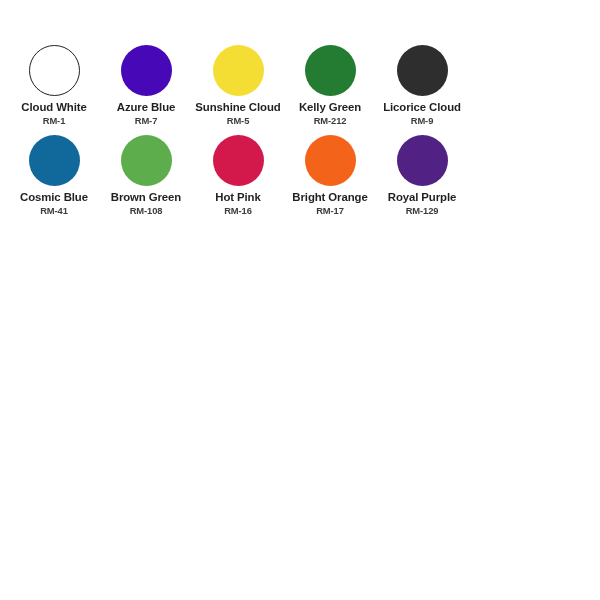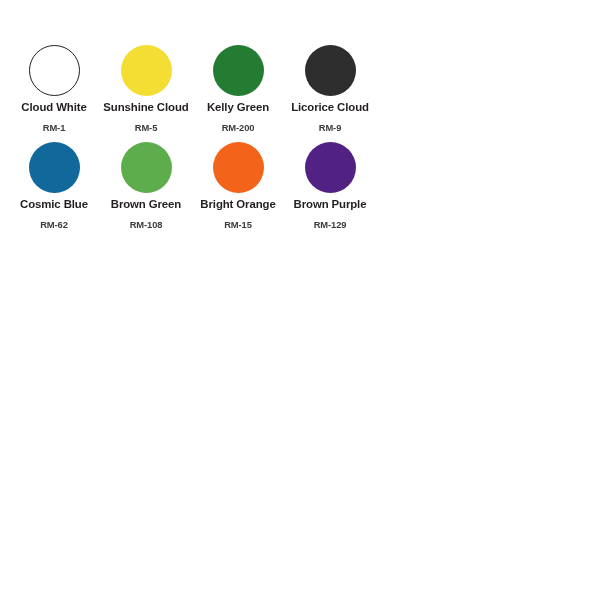--- a/index.html
+++ b/index.html
@@ -68,21 +68,21 @@
     margin-top: 5px;
     font-size: 11.4px;
     line-height: 13px;
     font-weight: bold;
     color: #231f20;
     letter-spacing: -0.1px;
     white-space: nowrap;
   }
 
   .swatch-code {
-    margin-top: 8px;
+    margin-top: 1px;
     font-size: 9.4px;
     line-height: 11px;
     font-weight: bold;
     color: #3c3c3c;
     letter-spacing: -0.1px;
     white-space: nowrap;
   }
 
   .chart-canvas-blank {
     position: absolute;
@@ -101,65 +101,79 @@
   <div class="swatch-row row-1">
       <div class="swatch-cell">
         <div class="swatch-disc-wrap">
           <div class="swatch-disc outlined" style="background: rgb(255, 255, 255);"></div>
         </div>
         <div class="swatch-name">Cloud White</div>
         <div class="swatch-code">RM-1</div>
       </div>
       <div class="swatch-cell">
         <div class="swatch-disc-wrap">
+          <div class="swatch-disc" style="background: rgb(71, 9, 184);"></div>
+        </div>
+        <div class="swatch-name">Azure Blue</div>
+        <div class="swatch-code">RM-7</div>
+      </div>
+      <div class="swatch-cell">
+        <div class="swatch-disc-wrap">
           <div class="swatch-disc" style="background: rgb(245, 222, 52);"></div>
         </div>
         <div class="swatch-name">Sunshine Cloud</div>
         <div class="swatch-code">RM-5</div>
       </div>
       <div class="swatch-cell">
         <div class="swatch-disc-wrap">
           <div class="swatch-disc" style="background: rgb(35, 124, 50);"></div>
         </div>
         <div class="swatch-name">Kelly Green</div>
-        <div class="swatch-code">RM-200</div>
+        <div class="swatch-code">RM-212</div>
       </div>
       <div class="swatch-cell">
         <div class="swatch-disc-wrap">
           <div class="swatch-disc" style="background: rgb(46, 46, 46);"></div>
         </div>
         <div class="swatch-name">Licorice Cloud</div>
         <div class="swatch-code">RM-9</div>
       </div>
     </div>
   <div class="swatch-row row-2">
       <div class="swatch-cell">
         <div class="swatch-disc-wrap">
           <div class="swatch-disc" style="background: rgb(17, 104, 154);"></div>
         </div>
         <div class="swatch-name">Cosmic Blue</div>
-        <div class="swatch-code">RM-62</div>
+        <div class="swatch-code">RM-41</div>
       </div>
       <div class="swatch-cell">
         <div class="swatch-disc-wrap">
           <div class="swatch-disc" style="background: rgb(94, 173, 76);"></div>
         </div>
         <div class="swatch-name">Brown Green</div>
         <div class="swatch-code">RM-108</div>
       </div>
       <div class="swatch-cell">
         <div class="swatch-disc-wrap">
+          <div class="swatch-disc" style="background: rgb(211, 25, 75);"></div>
+        </div>
+        <div class="swatch-name">Hot Pink</div>
+        <div class="swatch-code">RM-16</div>
+      </div>
+      <div class="swatch-cell">
+        <div class="swatch-disc-wrap">
           <div class="swatch-disc" style="background: rgb(244, 99, 26);"></div>
         </div>
         <div class="swatch-name">Bright Orange</div>
-        <div class="swatch-code">RM-15</div>
+        <div class="swatch-code">RM-17</div>
       </div>
       <div class="swatch-cell">
         <div class="swatch-disc-wrap">
           <div class="swatch-disc" style="background: rgb(81, 33, 132);"></div>
         </div>
-        <div class="swatch-name">Brown Purple</div>
+        <div class="swatch-name">Royal Purple</div>
         <div class="swatch-code">RM-129</div>
       </div>
     </div>
 
   <div class="chart-canvas-blank"></div>
 </div>
 
 </body></html>

